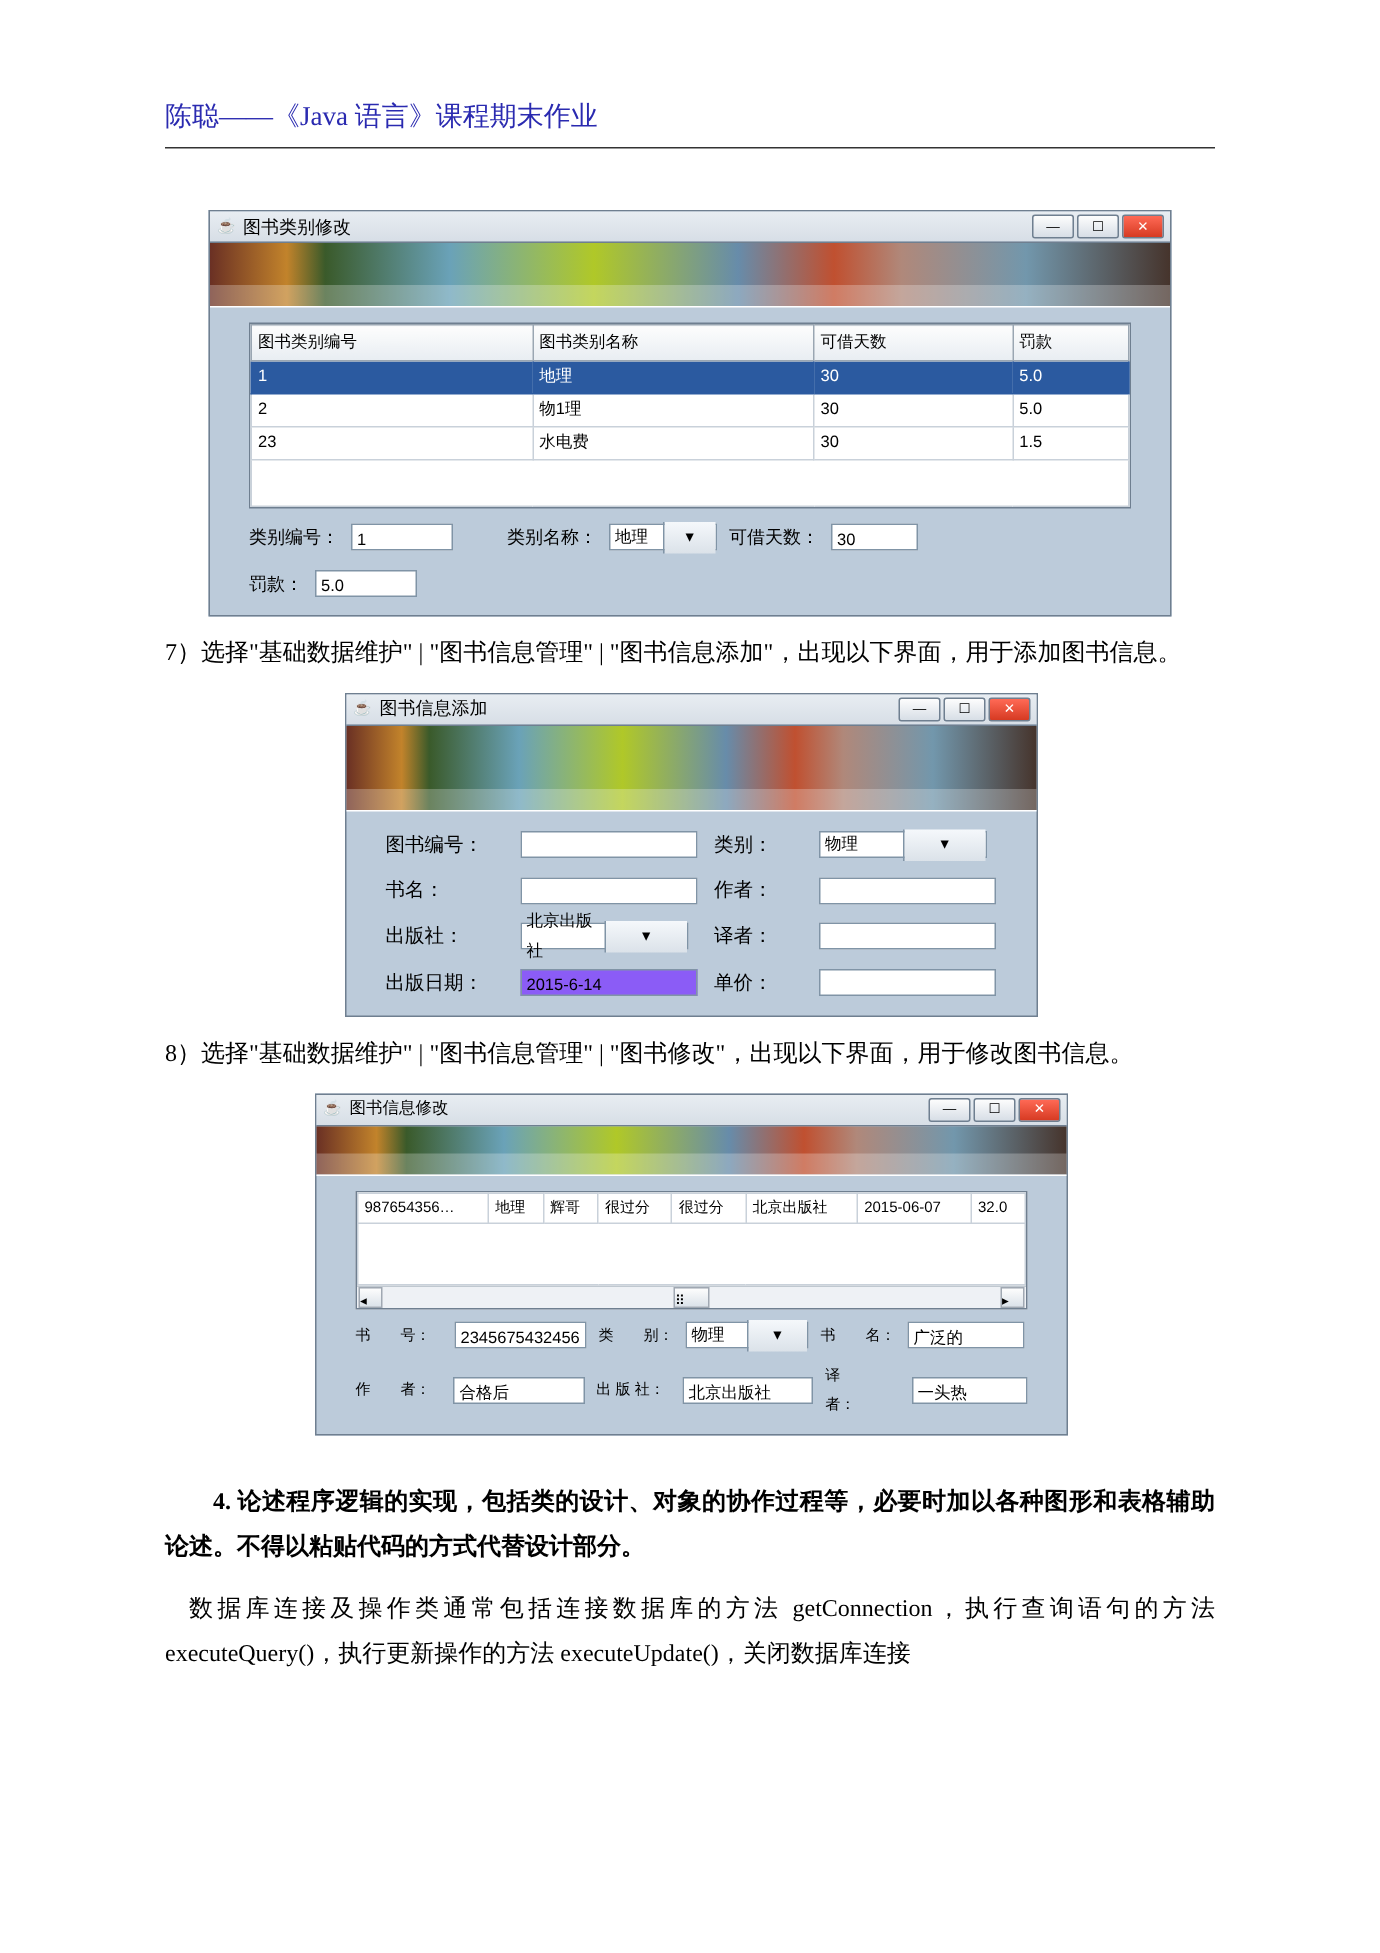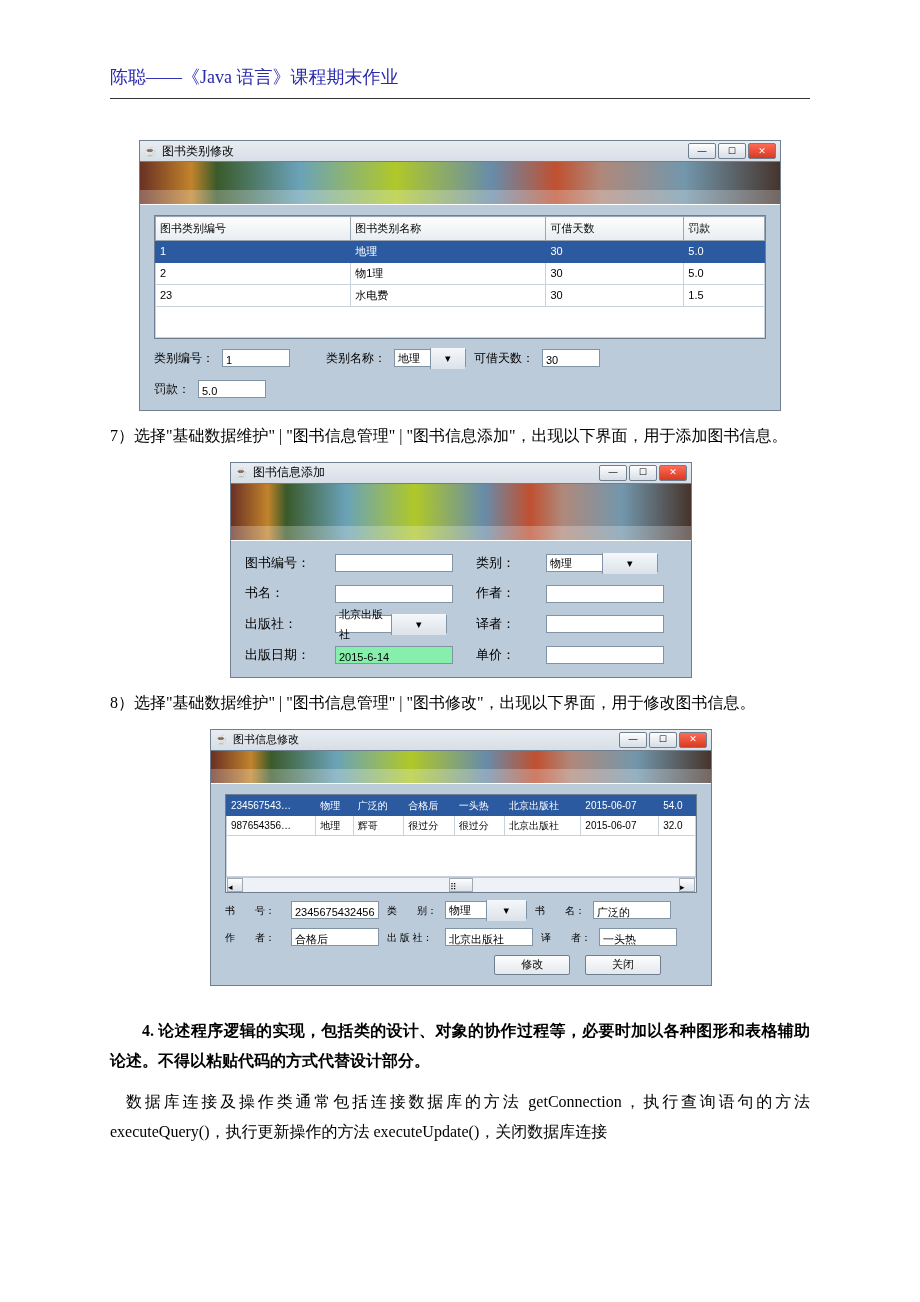--- a/index.html
+++ b/index.html
@@ -58,21 +58,21 @@
   .banner {
     height: 42px;
     background: linear-gradient(90deg,#6a3024 0%, #c2832b 8%, #3a5a2a 12%, #6aa2b8 25%, #b0c828 40%, #678caa 55%, #c05030 65%, #b0887a 72%, #7297ac 85%, #46342c 100%);
     border-bottom: 1px solid #fff;
     position: relative;
   }
   .banner::after{
     content:""; position:absolute; bottom:0; left:0; right:0; height:14px;
     background: rgba(255,255,255,0.25);
   }
-  .jw-body { padding: 10px 14px; }
+  .jw-body { padding: 10px 26px; }
   table.data {
     width: 100%; border-collapse: collapse; font-size: 11px;
     background: #fff;
   }
   table.data th {
     background: linear-gradient(#fdfdfd,#e8edf2);
     border: 1px solid #9aa6b2;
     padding: 1px 4px; text-align: left; font-weight: normal;
   }
   table.data td {
@@ -217,21 +217,21 @@
 
         <span>出版社：</span>
         <span class="jw-combo">
           <span>北京出版社</span>
           <span class="arrow">▾</span>
         </span>
         <span>译者：</span>
         <span class="jw-input"></span>
 
         <span>出版日期：</span>
-        <span class="jw-input" style="background:#86efac">2015-6-14</span>
+        <span class="jw-input" style="background:#8b5cf6">2015-6-14</span>
         <span>单价：</span>
         <span class="jw-input"></span>
       </div>
     </div>
   </div>
 
   <div class="para">8）选择"基础数据维护" | "图书信息管理" | "图书修改"，出现以下界面，用于修改图书信息。</div>
 
   <div class="java-window w3">
     <div class="titlebar" style="font-size:11px">
@@ -241,30 +241,20 @@
         <span>—</span>
         <span>☐</span>
         <span class="close">✕</span>
       </div>
     </div>
     <div class="banner" style="height:32px"></div>
     <div class="jw-body" style="font-size:10px">
       <div class="table-shell">
         <table class="data" style="font-size:10px">
           <tbody>
-          <tr class="sel">
-            <td>234567543…</td>
-            <td>物理</td>
-            <td>广泛的</td>
-            <td>合格后</td>
-            <td>一头热</td>
-            <td>北京出版社</td>
-            <td>2015-06-07</td>
-            <td>54.0</td>
-          </tr>
           <tr>
             <td>987654356…</td>
             <td>地理</td>
             <td>辉哥</td>
             <td>很过分</td>
             <td>很过分</td>
             <td>北京出版社</td>
             <td>2015-06-07</td>
             <td>32.0</td>
           </tr>
@@ -294,24 +284,20 @@
         <span class="jw-input" style="width:70px">广泛的</span>
       </div>
       <div class="form-row" style="font-size:10px">
         <span style="width:58px">作　　者：</span>
         <span class="jw-input" style="width:80px">合格后</span>
         <span style="width:50px">出 版 社：</span>
         <span class="jw-input" style="width:80px">北京出版社</span>
         <span style="width:50px">译　　者：</span>
         <span class="jw-input" style="width:70px">一头热</span>
       </div>
-      <div class="btn-row right" style="margin-top:8px">
-        <span class="jw-button" style="min-width:50px;height:18px;font-size:11px">修改</span>
-        <span class="jw-button" style="min-width:50px;height:18px;font-size:11px">关闭</span>
-      </div>
     </div>
   </div>
 
   <div class="para bold sec-heading">4. 论述程序逻辑的实现，包括类的设计、对象的协作过程等，必要时加以各种图形和表格辅助论述。不得以粘贴代码的方式代替设计部分。</div>
 
   <div class="para" style="text-indent:1em">数据库连接及操作类通常包括连接数据库的方法 getConnection，执行查询语句的方法 executeQuery()，执行更新操作的方法 executeUpdate()，关闭数据库连接</div>
 
 </div>
 
 </body></html>

